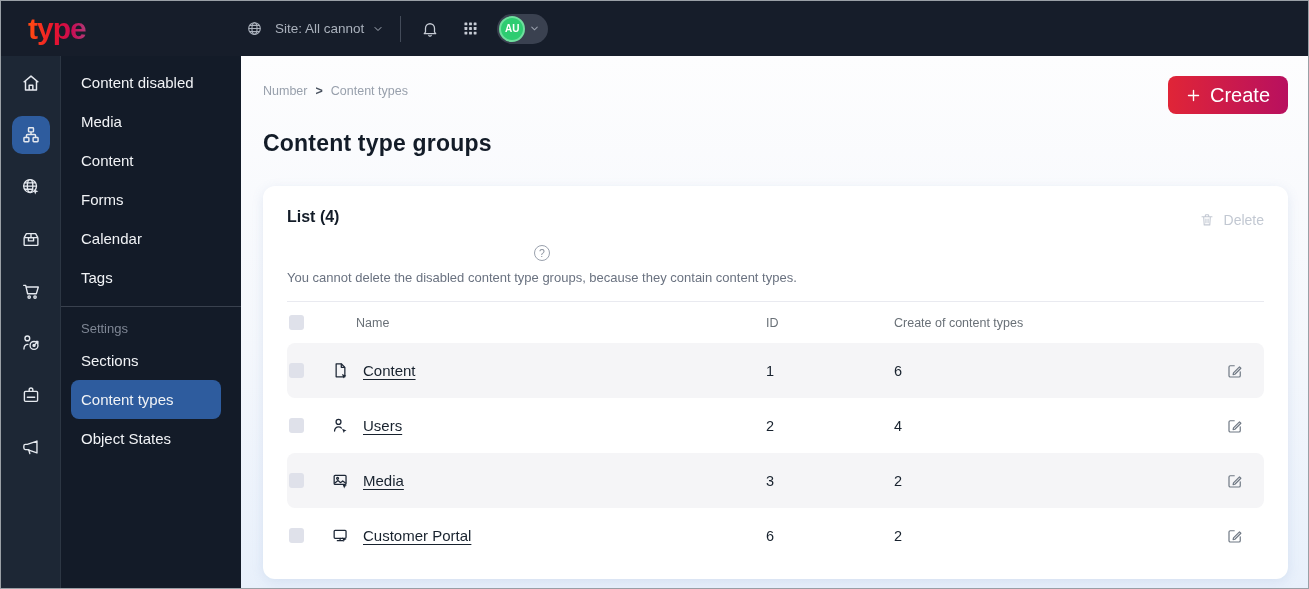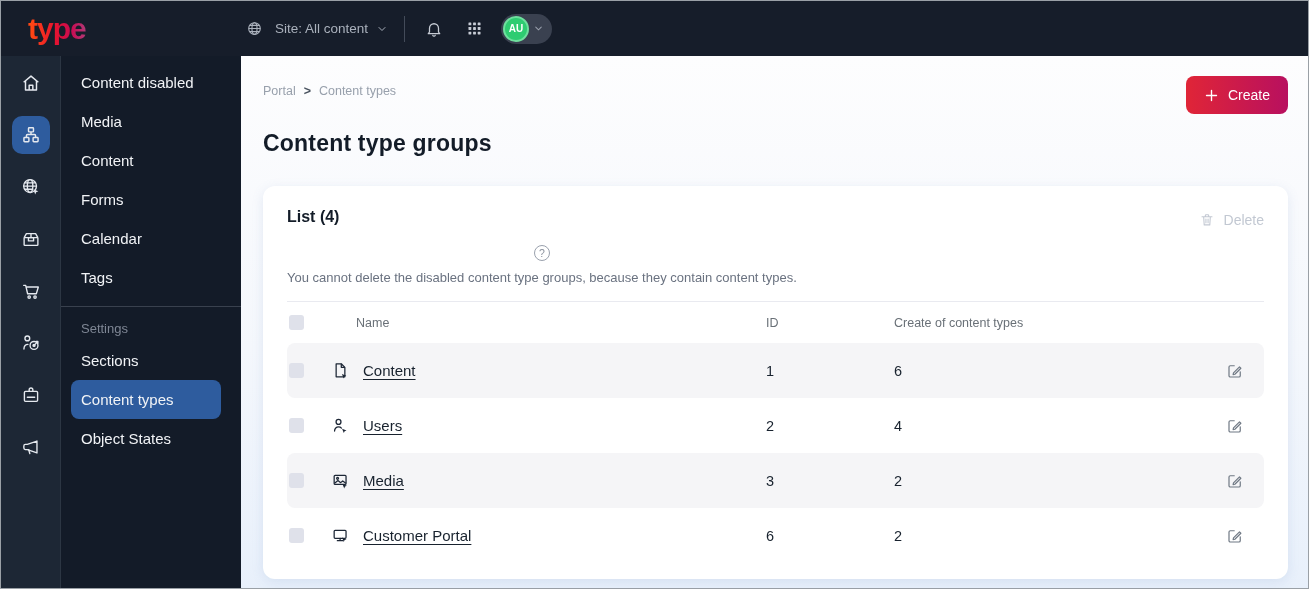--- a/index.html
+++ b/index.html
@@ -38,21 +38,21 @@
   .menu-item.pill { background:#2e5c9e; border-radius:8px; margin:0 20px 0 10px; padding-left:10px; }
   .menu-divider { height:1px; background:#39414e; margin:9px 0 8px; }
   .menu-section-label { height:26px; display:flex; align-items:center; padding-left:20px; color:#7e8694; font-size:13px; }
 
   
   .main { flex:1; background:linear-gradient(180deg,#fdfdfe 0%,#f4f7fc 55%,#e8f0fb 100%); padding:20px 20px 0 22px; min-width:0; }
   .main-header { display:flex; align-items:flex-start; justify-content:space-between; }
   .breadcrumb { display:flex; align-items:center; gap:8px; font-size:12.5px; color:#98a0ac; margin-top:8px; }
   .breadcrumb .sep { color:#49525f; font-weight:700; }
   .create-btn { border:none; display:flex; align-items:center; gap:9px; height:38px; padding:0 18px; border-radius:8px;
-                background:linear-gradient(90deg,#e02537,#b8105f); color:#fff; font-size:14px; font-family:inherit; cursor:pointer; }
+                background:linear-gradient(90deg,#e02537,#b8105f); color:#fff; font-size:20px; font-family:inherit; cursor:pointer; }
   .page-title { font-size:23px; font-weight:700; color:#131c28; margin-top:16px; letter-spacing:0.2px; }
 
   
   .card { margin-top:29px; background:#fff; border-radius:12px; box-shadow:0 3px 12px rgba(110,140,190,0.16); padding:22px 24px; height:393px; }
   .card-header { display:flex; justify-content:space-between; align-items:flex-start; }
   .list-title { font-size:16px; font-weight:700; color:#131c28; }
   .info-row { display:flex; align-items:center; gap:9px; margin-top:19px;flex-direction:column; }
   .help-circle { width:16px; height:16px; border:1px solid #9aa1ad; border-radius:50%; color:#8a919d; font-size:10.5px;
                  display:flex; align-items:center; justify-content:center; flex:0 0 16px; }
   .help-circle::before { content:"?"; }
@@ -88,21 +88,21 @@
 
     <div class="topbar-right">
       <div class="site-context">
         <span class="tb-icon">
           <svg width="17" height="17" viewBox="0 0 24 24" fill="none" stroke="currentColor" stroke-width="1.6">
               <circle cx="12" cy="12" r="8.2"></circle>
               <ellipse cx="12" cy="12" rx="3.6" ry="8.2"></ellipse>
               <path d="M4 12h16M5.2 7.5h13.6M5.2 16.5h13.6"></path>
             </svg>
         </span>
-        <span>Site: All content</span>
+        <span>Site: All cannot</span>
         <span>
           <svg width="12" height="12" viewBox="0 0 24 24" fill="none" stroke="currentColor" stroke-width="2" stroke-linecap="round">
               <path d="M6 9l6 6 6-6"></path>
             </svg>
         </span>
       </div>
       <div class="tb-divider"></div>
       <span class="tb-icon">
         <svg width="18" height="18" viewBox="0 0 24 24" fill="none" stroke="currentColor" stroke-width="1.7" stroke-linejoin="round">
             <path d="M6 16v-5a6 6 0 0112 0v5l1.6 2.2H4.4L6 16z"></path>
@@ -228,21 +228,21 @@
           <span>Content types</span>
         </div>
       <div class="menu-item">
           <span>Object States</span>
         </div>
     </div>
 
     <div class="main">
       <div class="main-header">
         <div class="breadcrumb">
-          <span>Portal</span>
+          <span>Number</span>
           <span class="sep">&gt;</span>
           <span>Content types</span>
         </div>
         <button class="create-btn">
           <span>
             <svg width="15" height="15" viewBox="0 0 24 24" fill="none" stroke="currentColor" stroke-width="2.2" stroke-linecap="round">
                 <path d="M12 4v16M4 12h16"></path>
               </svg>
           </span>
           <span>Create</span>

